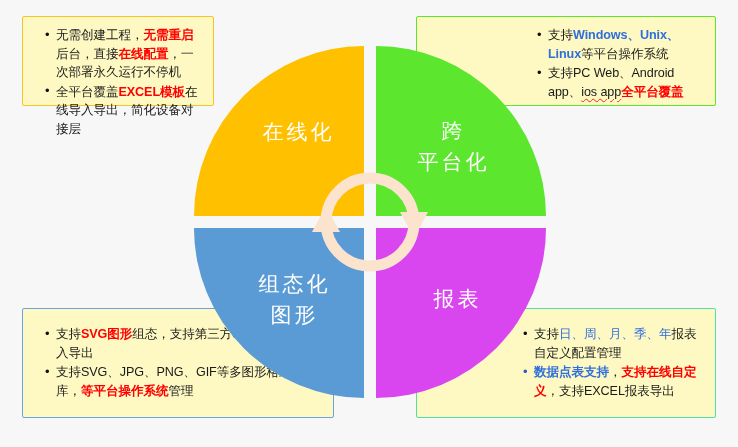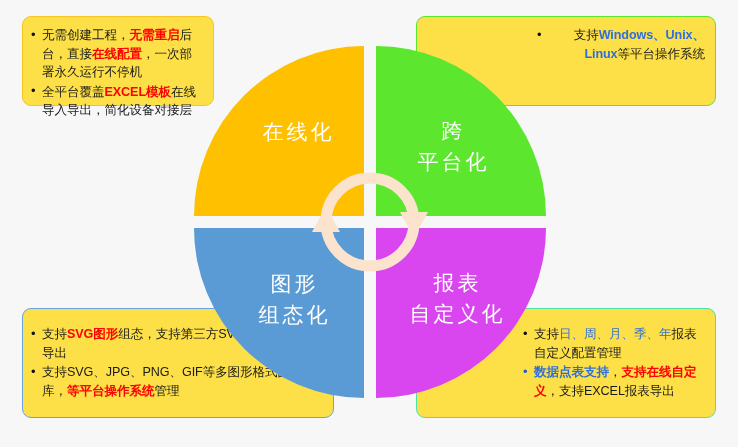--- a/index.html
+++ b/index.html
@@ -18,26 +18,26 @@
   #stage {
     position: absolute;
     inset: 0;
     width: 738px;
     height: 447px;
   }
 
   
   .callout {
     position: absolute;
-    background: #fde047;
-    border-radius: 9px;
+    background: #fef9c3;
+    border-radius: 2px;
     box-sizing: border-box;
     border-width: 1.4px;
     border-style: solid;
-    padding: 9px 10px 9px 6px;
+    padding: 9px 10px 9px 20px;
     z-index: 5;
   }
   .callout ul {
     margin: 0;
     padding: 0;
     list-style: none;
   }
   .callout li {
     position: relative;
     padding-left: 13px;
@@ -125,23 +125,24 @@
 
 <div id="stage">
 
   <div class="callout tl" style="left:22px; top:16px; width:192px; height:90px;">
     <ul>
       <li><span>无需创建工程，</span><span class="red">无需重启</span><span>后台，直接</span><span class="red">在线配置</span><span>，一次部署永久运行不停机</span></li>
       <li><span>全平台覆盖</span><span class="red">EXCEL模板</span><span>在线导入导出，简化设备对接层</span></li>
     </ul>
   </div>
 
-  <div class="callout tr" style="left:416px; top:16px; width:300px; height:90px; padding-left:118px;text-align:right;">
+  <div class="callout tr" style="left:416px; top:16px; width:300px; height:90px; padding-left:118px;">
     <ul>
       <li><span>支持</span><span class="blue">Windows、Unix、Linux</span><span>等平台操作系统</span></li>
+      <li><span>支持PC Web、Android app、</span><span class="spell">ios app</span><span class="red">全平台覆盖</span></li>
     </ul>
   </div>
 
   <div class="callout bl" style="left:22px; top:308px; width:312px; height:110px; padding-top:16px;">
     <ul>
       <li><span>支持</span><span class="red">SVG图形</span><span>组态，支持第三方SVG标准图形导入导出</span></li>
       <li><span>支持SVG、JPG、PNG、GIF等多图形格式图符库，</span><span class="red">等平台操作系统</span><span>管理</span></li>
     </ul>
   </div>
 
@@ -162,29 +163,28 @@
 
     <div class="quad q-tr">
       <div class="lines">
         <div>跨</div>
         <div>平台化</div>
       </div>
     </div>
 
     <div class="quad q-bl">
       <div class="lines">
+        <div>组态化</div>
         <div>图形</div>
-        <div>组态化</div>
       </div>
     </div>
 
     <div class="quad q-br">
       <div class="lines">
         <div>报表</div>
-        <div>自定义化</div>
       </div>
     </div>
 
     <svg id="arrows" viewBox="0 0 140 140" aria-hidden="true">
       <g fill="none" stroke="#fbe3cd" stroke-width="11" stroke-linecap="butt">
 
         <path d="M 26 70 A 44 44 0 0 1 114 70"></path>
 
         <path d="M 114 70 A 44 44 0 0 1 26 70"></path>
       </g>

